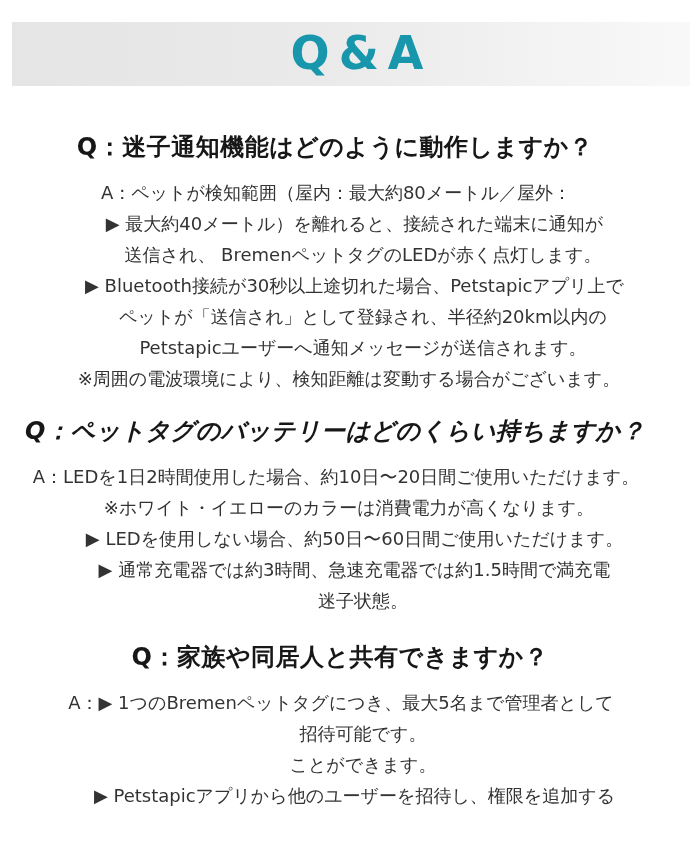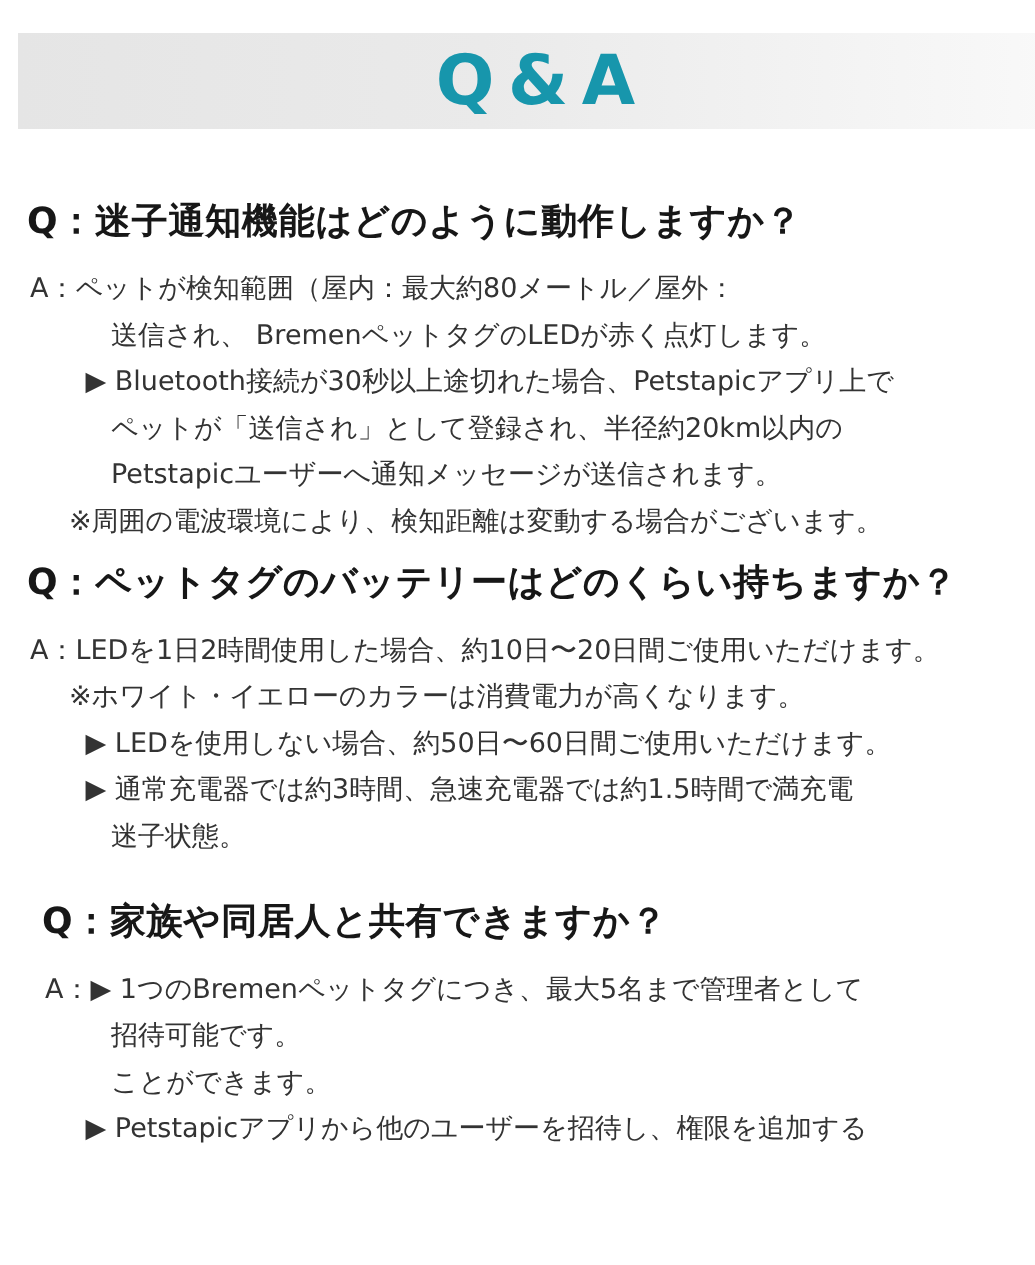--- a/index.html
+++ b/index.html
@@ -30,32 +30,33 @@
     letter-spacing: 9px;
     text-indent: 9px;
   }
   #content {
     position: absolute;
     top: 86px;
     left: 0;
     width: 652px;
     box-sizing: border-box;
     padding-left: 18px;
+    text-align: center;
   }
   .q-heading {
     font-size: 24px;
     line-height: 34px;
     font-weight: bold;
     color: #171717;
     letter-spacing: 0.5px;
     margin: 0 0 13px 0;
     white-space: nowrap;
   }
   .qa-section:nth-of-type(1) .q-heading { margin-top: 44px; }
-  .qa-section:nth-of-type(2) .q-heading { margin-top: 8px; }
+  .qa-section:nth-of-type(2) .q-heading { margin-top: 20px; font-style: italic; }
   .qa-section:nth-of-type(3) .q-heading { margin-top: 24px; padding-left: 10px; }
   .qa-section:nth-of-type(3) .line-a   { padding-left: 12px; }
   .line {
     font-size: 18px;
     line-height: 31px;
     height: 31px;
     white-space: nowrap;
     color: #333333;
   }
   .line-a      { padding-left: 2px;  }
@@ -68,20 +69,21 @@
 
 <div class="header-bar">
   <div class="header-title">Q&amp;A</div>
 </div>
 
 <div id="content">
     <section class="qa-section">
       <h2 class="q-heading">Q：迷子通知機能はどのように動作しますか？</h2>
       <div class="answer">
         <div class="line line-a">A：ペットが検知範囲（屋内：最大約80メートル／屋外：</div>
+        <div class="line line-bullet">▶ 最大約40メートル）を離れると、接続された端末に通知が</div>
         <div class="line line-cont">送信され、 BremenペットタグのLEDが赤く点灯します。</div>
         <div class="line line-bullet">▶ Bluetooth接続が30秒以上途切れた場合、Petstapicアプリ上で</div>
         <div class="line line-cont">ペットが「送信され」として登録され、半径約20km以内の</div>
         <div class="line line-cont">Petstapicユーザーへ通知メッセージが送信されます。</div>
         <div class="line line-note">※周囲の電波環境により、検知距離は変動する場合がございます。</div>
       </div>
     </section>
     <section class="qa-section">
       <h2 class="q-heading">Q：ペットタグのバッテリーはどのくらい持ちますか？</h2>
       <div class="answer">

